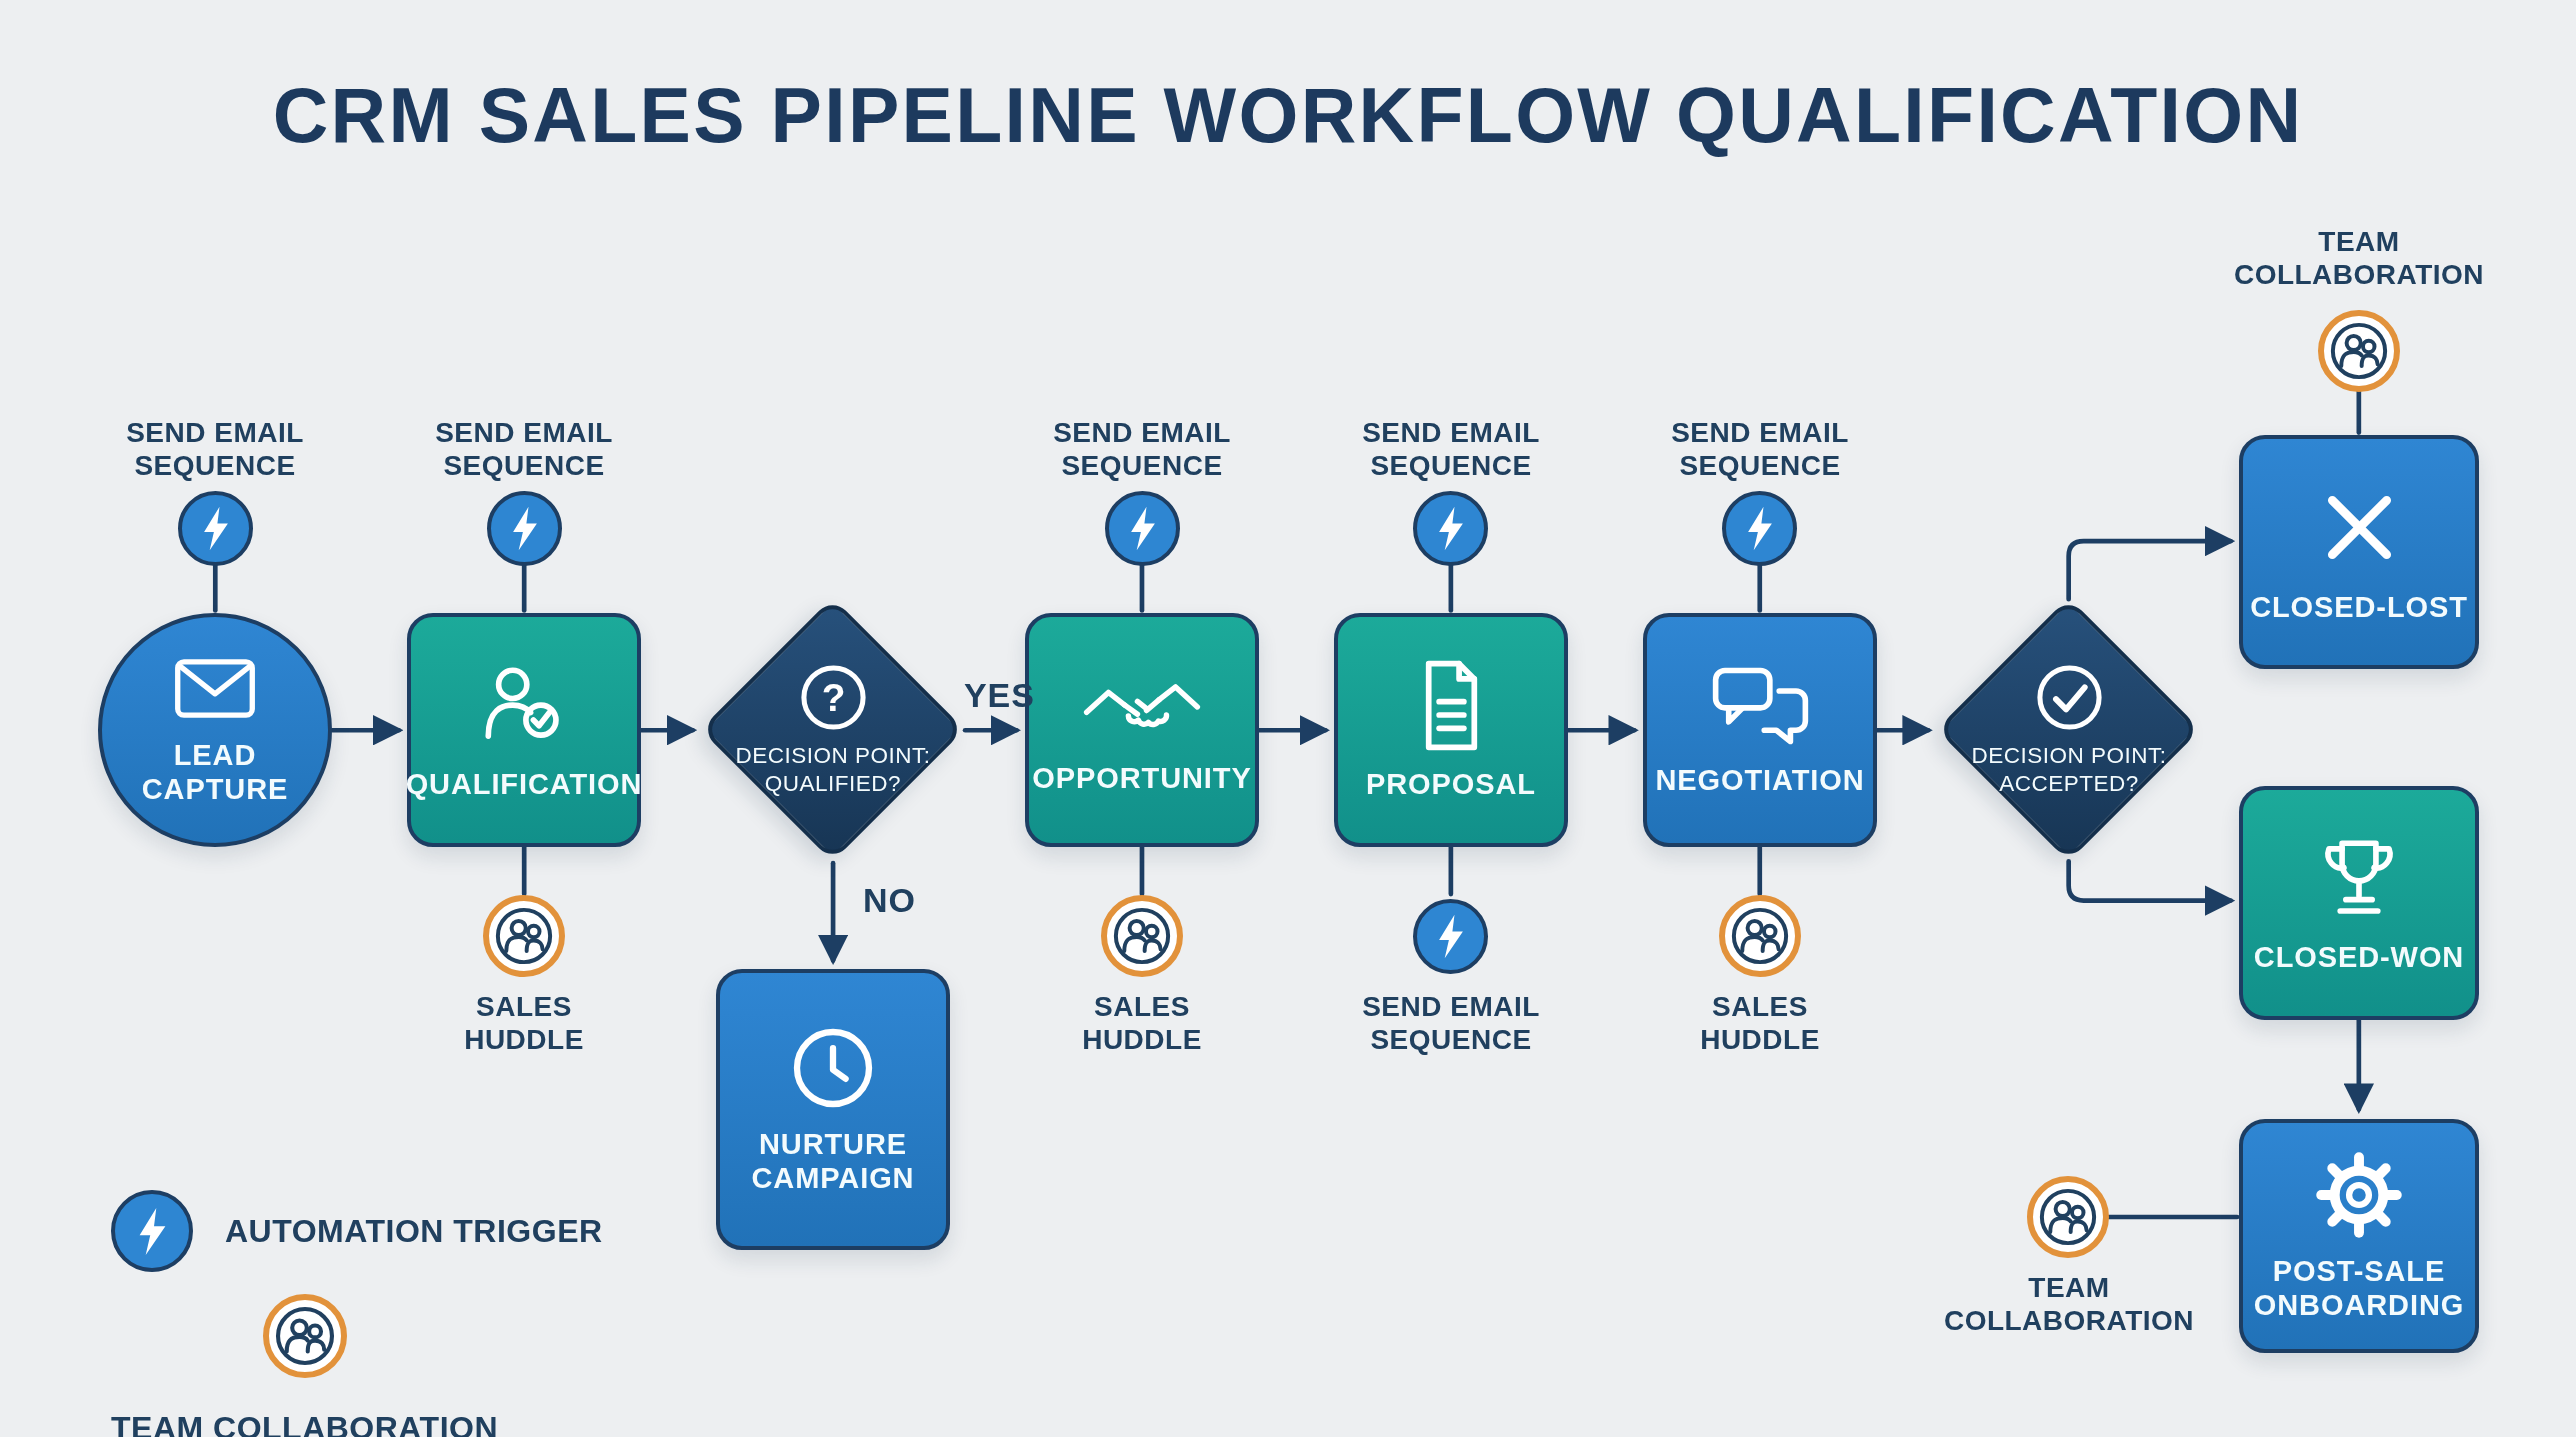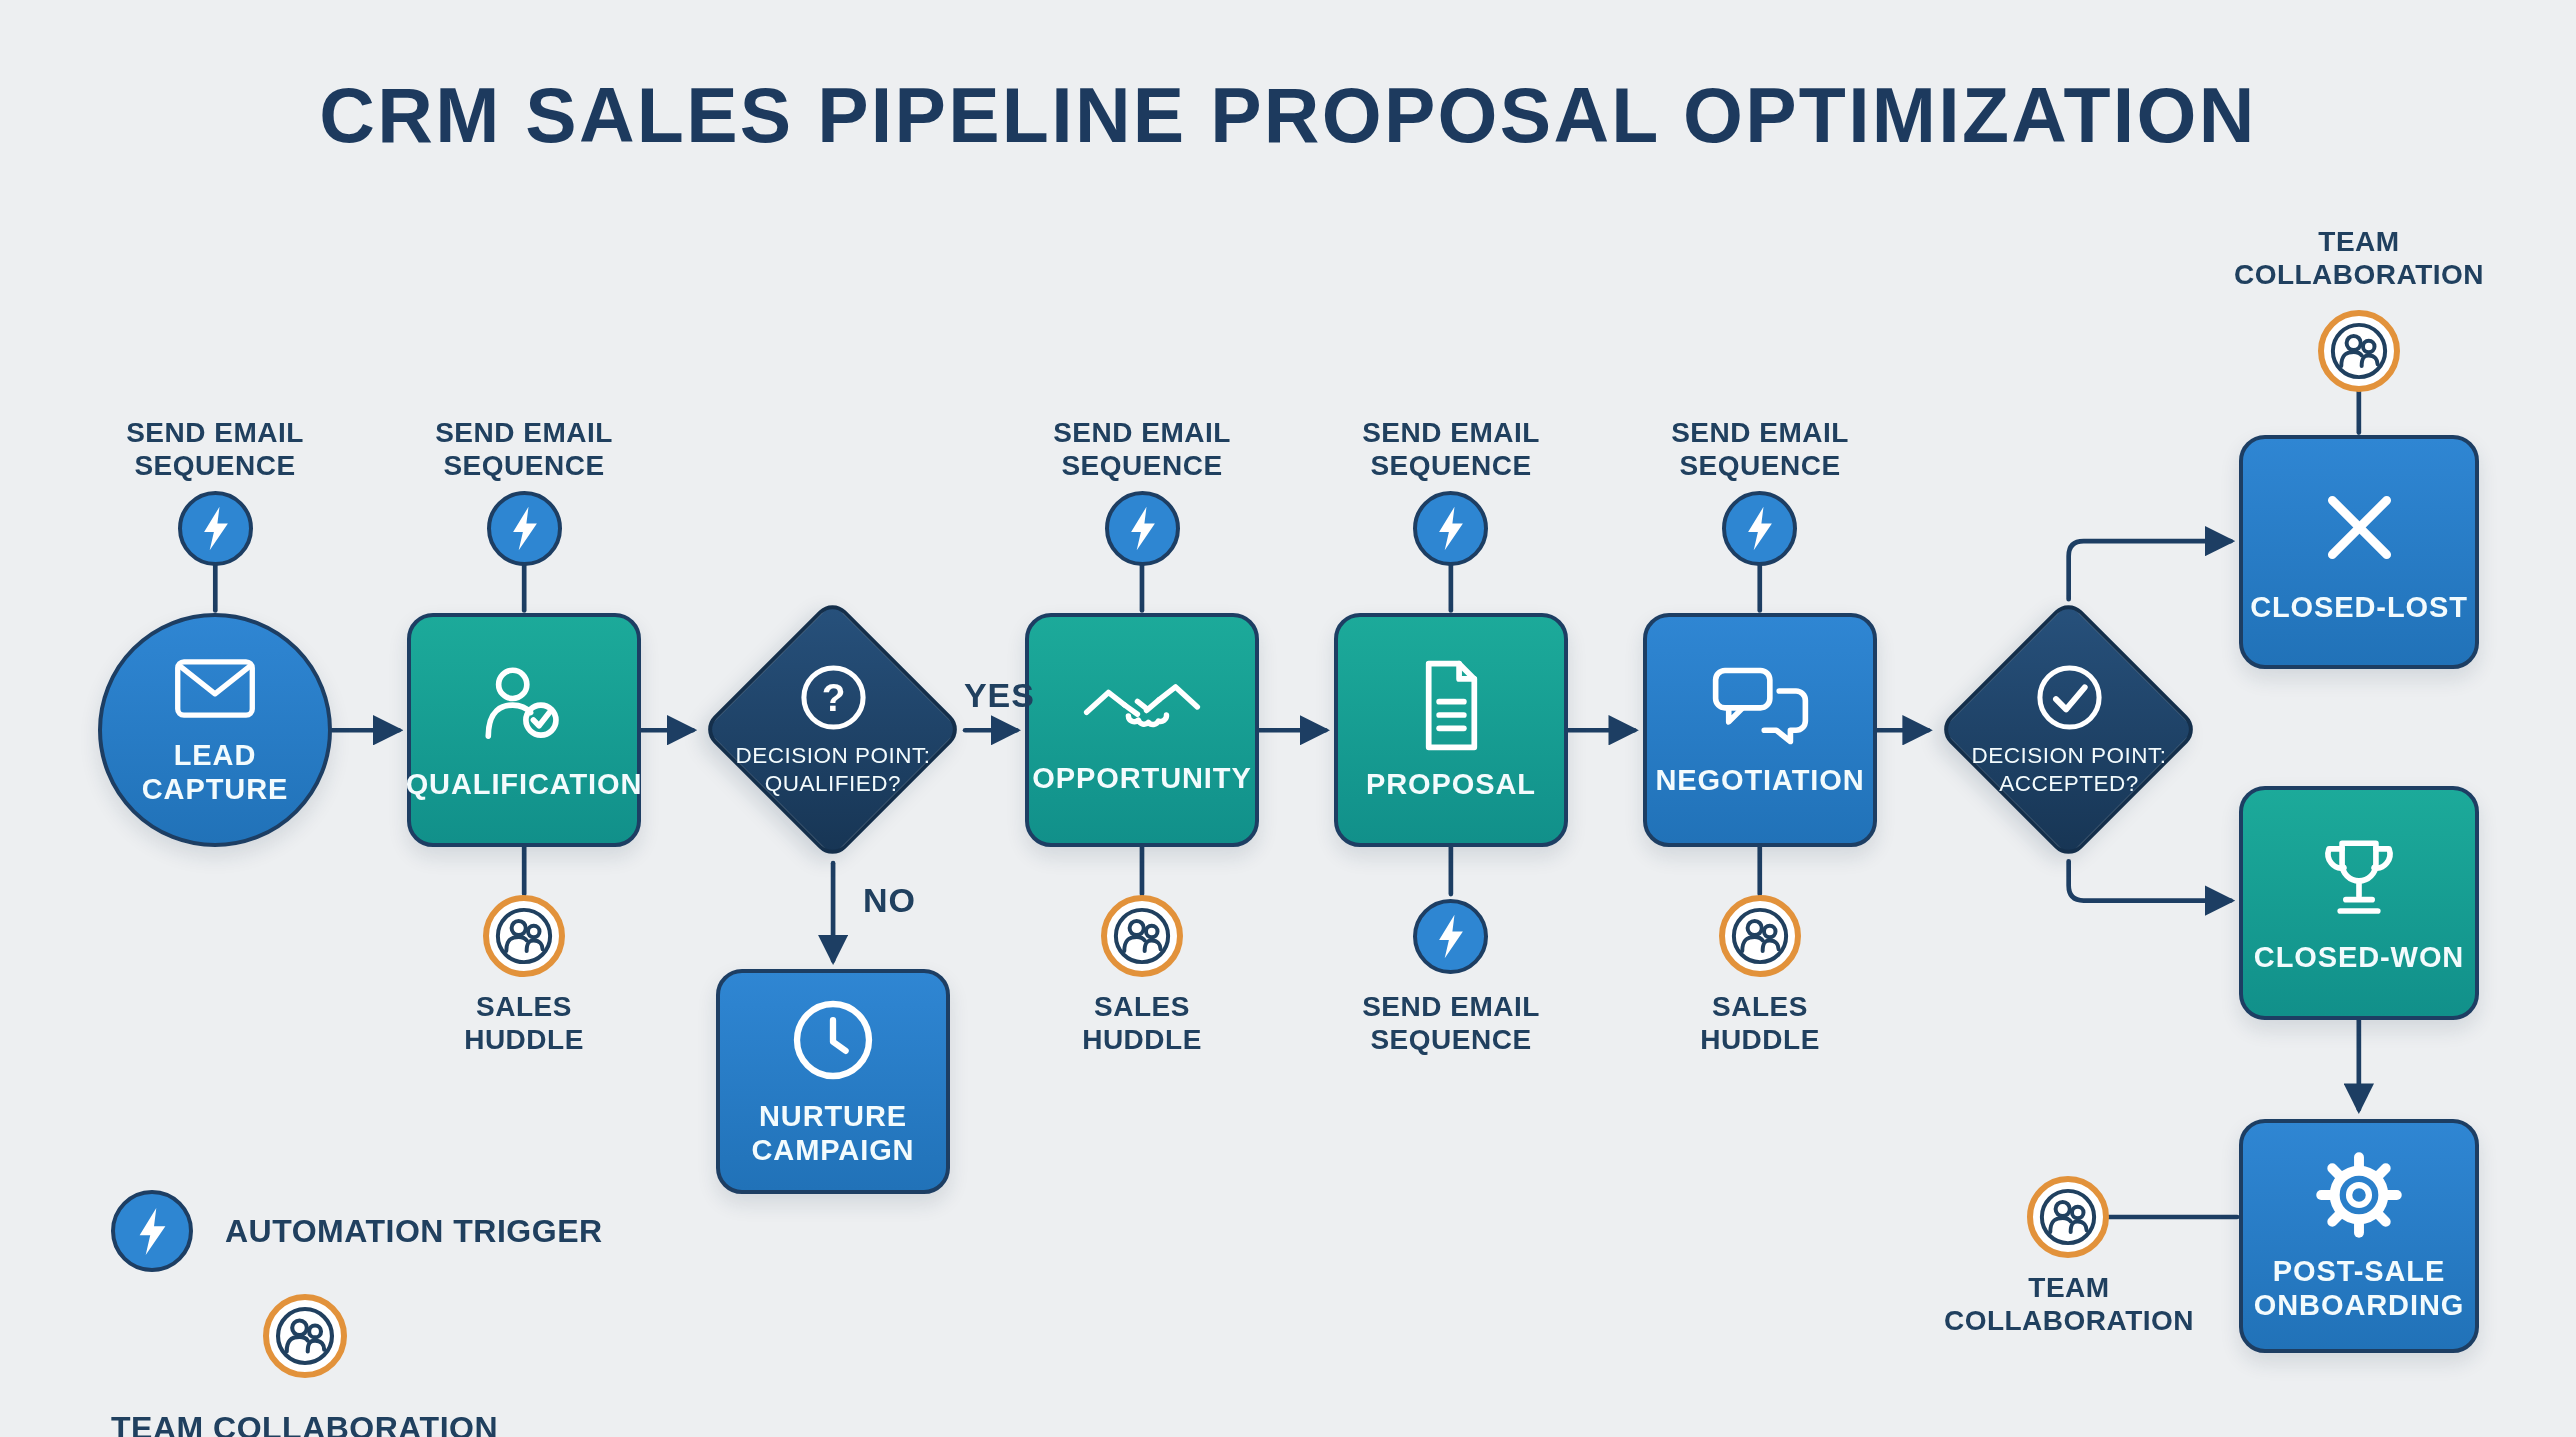--- a/index.html
+++ b/index.html
@@ -64,21 +64,21 @@
   .legend-row .badge{position:static;flex:0 0 auto;}
   .legend-label{color:#20405f;font-weight:bold;font-size:32px;letter-spacing:0.5px;}
   svg{display:block;}
   .overlay{position:absolute;left:0;top:0;}
 </style>
 </head>
 <body>
 
 <div class="canvas">
 
-  <div class="title">CRM SALES PIPELINE PROPOSAL OPTIMIZATION</div>
+  <div class="title">CRM SALES PIPELINE WORKFLOW QUALIFICATION</div>
 
   <svg class="overlay" width="2576" height="1438" viewBox="0 0 2752 1536">
     <defs>
       <marker id="arrow" viewBox="0 0 10 10" refX="8.5" refY="5" markerWidth="6.5" markerHeight="6.5" orient="auto-start-reverse">
         <path d="M0,0 L10,5 L0,10 z" fill="#1d3e63"></path>
       </marker>
     </defs>
     <g stroke="#1d3e63" stroke-width="5" fill="none" stroke-linecap="round">
 
       <path d="M355 780 H426" marker-end="url(#arrow)"></path>
@@ -291,21 +291,21 @@
       <path d="M15,52 C15,38 22,36 29,36 C33,36 36,37 38,40"></path>
       <circle cx="46" cy="30" r="6.5"></circle>
       <path d="M38,52 C38,42 41,40 46,40 C53,40 56,45 56,50"></path>
     </svg>
   </div>
   <div class="ann" style="left:1601px;top:990px;">
     <span>SALES</span><br>
     <span>HUDDLE</span>
   </div>
 
-  <div class="box blue" style="left:716px;top:969px;width:234px;height:225px;">
+  <div class="box blue" style="left:716px;top:969px;width:234px;height:281px;">
     <svg width="90" height="90" viewBox="0 0 100 100" fill="none" stroke="#ffffff" stroke-width="7" stroke-linecap="round" stroke-linejoin="round">
       <circle cx="50" cy="50" r="40"></circle>
       <polyline points="50,28 50,52 64,62"></polyline>
     </svg>
     <div class="node-label">
       <span>NURTURE</span><br>
       <span>CAMPAIGN</span>
     </div>
   </div>
 

